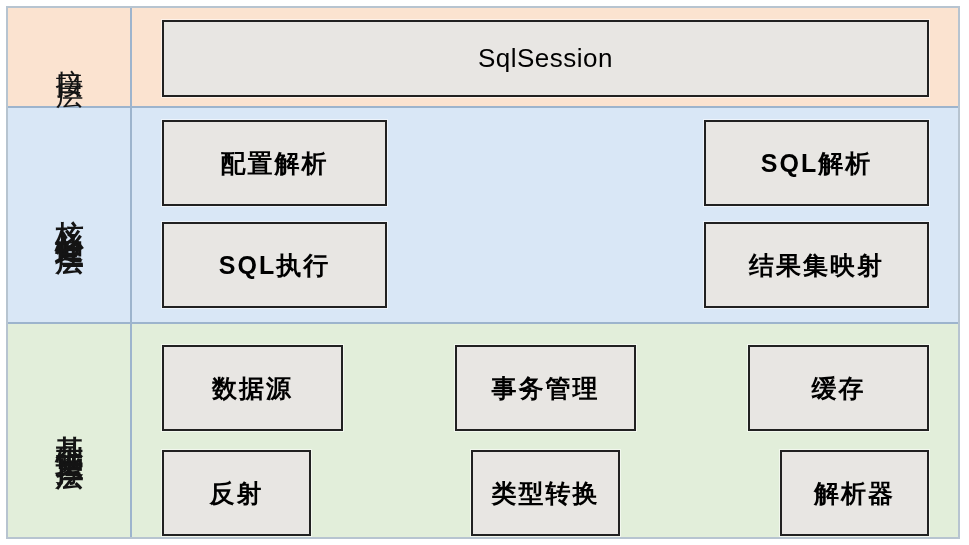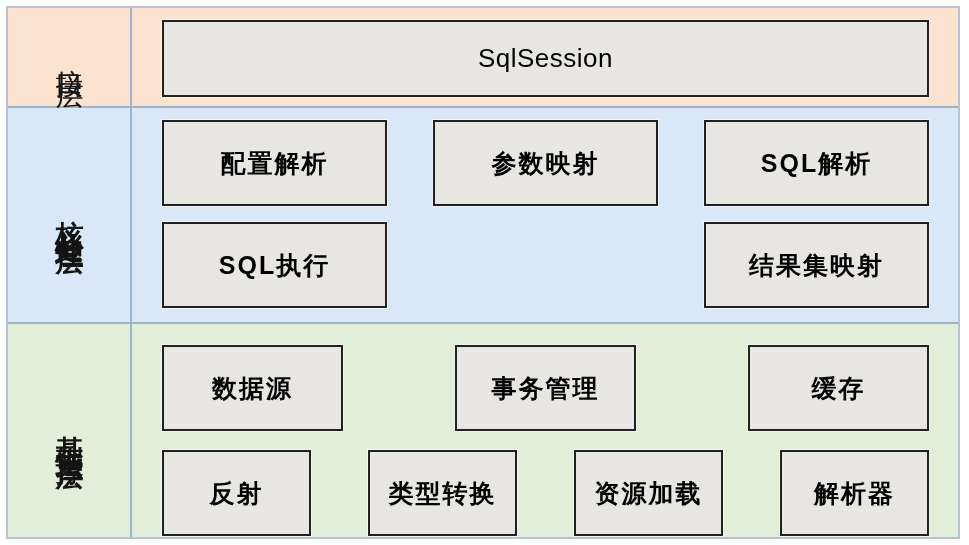--- a/index.html
+++ b/index.html
@@ -84,40 +84,38 @@
         <div class="box box-full">SqlSession</div>
       </div>
     </div>
   </div>
 
   <div class="layer layer-core" style="background: rgb(217, 231, 246);">
     <div class="layer-label">核心处理层</div>
     <div class="layer-content">
       <div class="box-row row-1">
         <div class="box box-core">配置解析</div>
-        <div class="box box-core">参数映射</div>
         <div class="box box-core">SQL解析</div>
       </div>
       <div class="box-row row-2">
         <div class="box box-core">SQL执行</div>
         <div class="box box-core">结果集映射</div>
       </div>
     </div>
   </div>
 
   <div class="layer layer-base" style="background: rgb(226, 238, 218);">
     <div class="layer-label">基础支撑层</div>
     <div class="layer-content">
       <div class="box-row row-1">
         <div class="box box-base-4">数据源</div>
         <div class="box box-base-4">事务管理</div>
         <div class="box box-base-4">缓存</div>
       </div>
       <div class="box-row row-2">
         <div class="box box-base-5">反射</div>
         <div class="box box-base-5">类型转换</div>
-        <div class="box box-base-5">资源加载</div>
         <div class="box box-base-5">解析器</div>
       </div>
     </div>
   </div>
 
 </div>
 
 </body></html>

